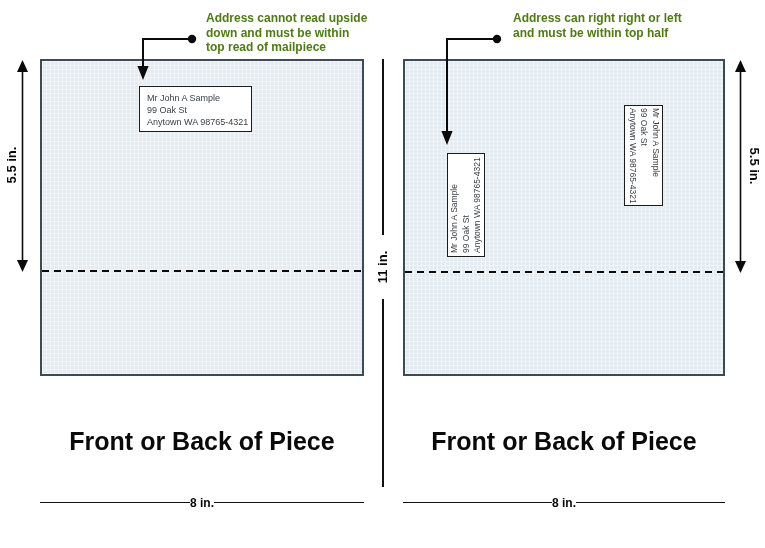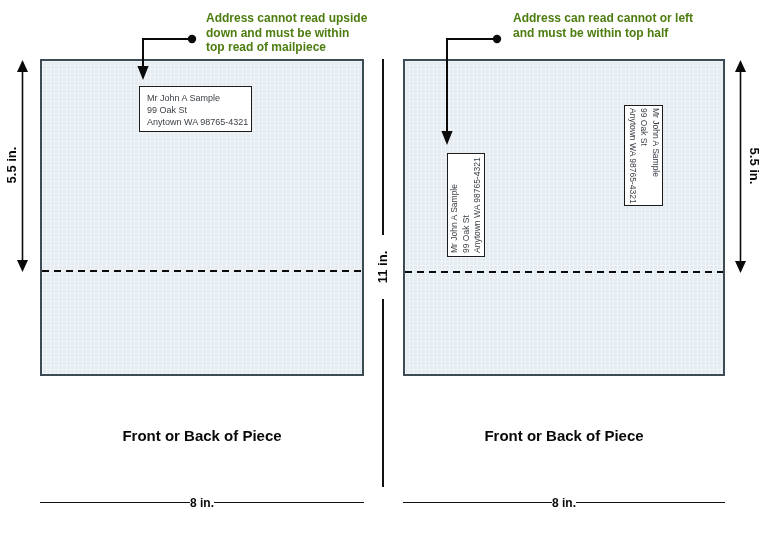--- a/index.html
+++ b/index.html
@@ -17,21 +17,21 @@
     border:2px solid #3d4b55;
   }
   #left-mailpiece{left:40px;width:324px;}
   #right-mailpiece{left:403px;width:322px;}
   .fold-line{
     position:absolute;left:0;right:0;top:209px;height:2px;
     background:repeating-linear-gradient(90deg,#0b0b0b 0 7px,transparent 7px 12px);
   }
   .front-label{
     position:absolute;left:0;right:0;top:366px;text-align:center;
-    font-size:15px;font-weight:bold;color:#0a0a0a;
+    font-size:25px;font-weight:bold;color:#0a0a0a;
   }
   .address-box{
     position:absolute;background:#ffffff;border:1px solid #1c1c1c;box-sizing:border-box;
     color:#3d4248;
   }
   #left-address{left:97px;top:25px;width:113px;height:46px;padding:5px 0 0 7px;
     font-size:9px;line-height:12px;}
   .vert-box{overflow:visible;}
   #right-address-left{left:42px;top:92px;width:38px;height:104px;}
   #right-address-right{left:219px;top:44px;width:39px;height:101px;}
@@ -102,21 +102,21 @@
 
     <div class="front-label">Front or Back of Piece</div>
   </div>
 
   <div class="annotation-text" id="left-annotation-text">
     <div>Address cannot read upside</div>
     <div>down and must be within</div>
     <div>top read of mailpiece</div>
   </div>
   <div class="annotation-text" id="right-annotation-text">
-    <div>Address can read cannot or left</div>
+    <div>Address can right right or left</div>
     <div>and must be within top half</div>
   </div>
 
   <svg style="left:133px;top:29px" width="70" height="56" viewBox="0 0 70 56">
     <circle cx="59" cy="10" r="4.2" fill="#0a0a0a"></circle>
     <path d="M59 10 L10 10 L10 38" fill="none" stroke="#0a0a0a" stroke-width="2"></path>
     <polygon points="10,51 4.4,37 15.6,37" fill="#0a0a0a"></polygon>
   </svg>
 
   <svg style="left:437px;top:29px" width="70" height="120" viewBox="0 0 70 120">

